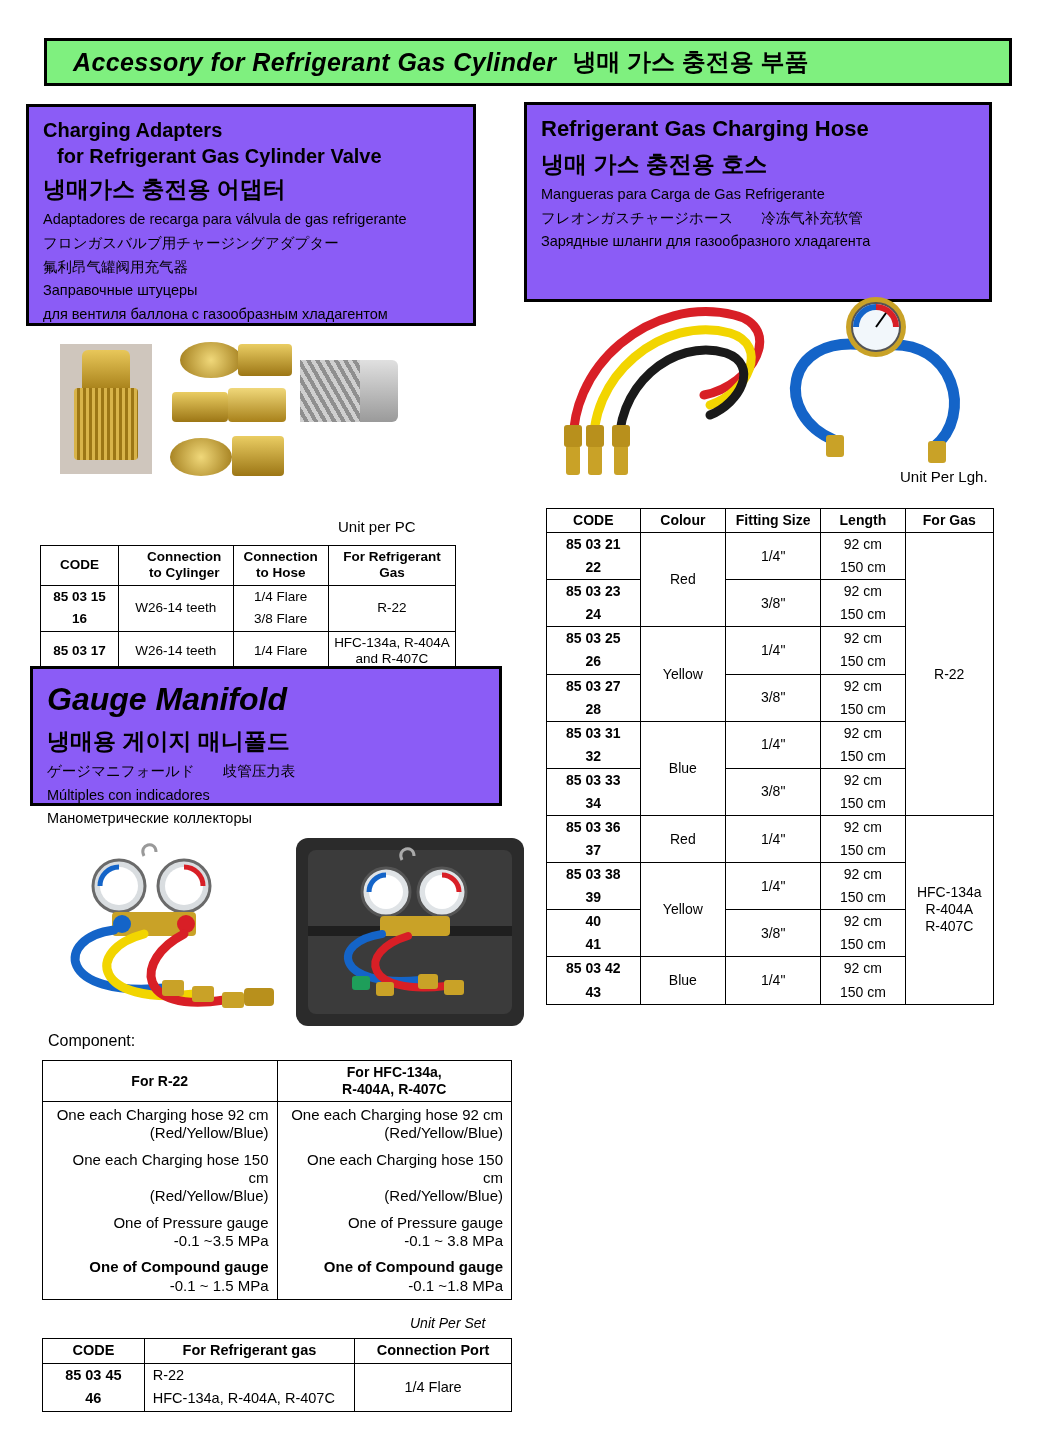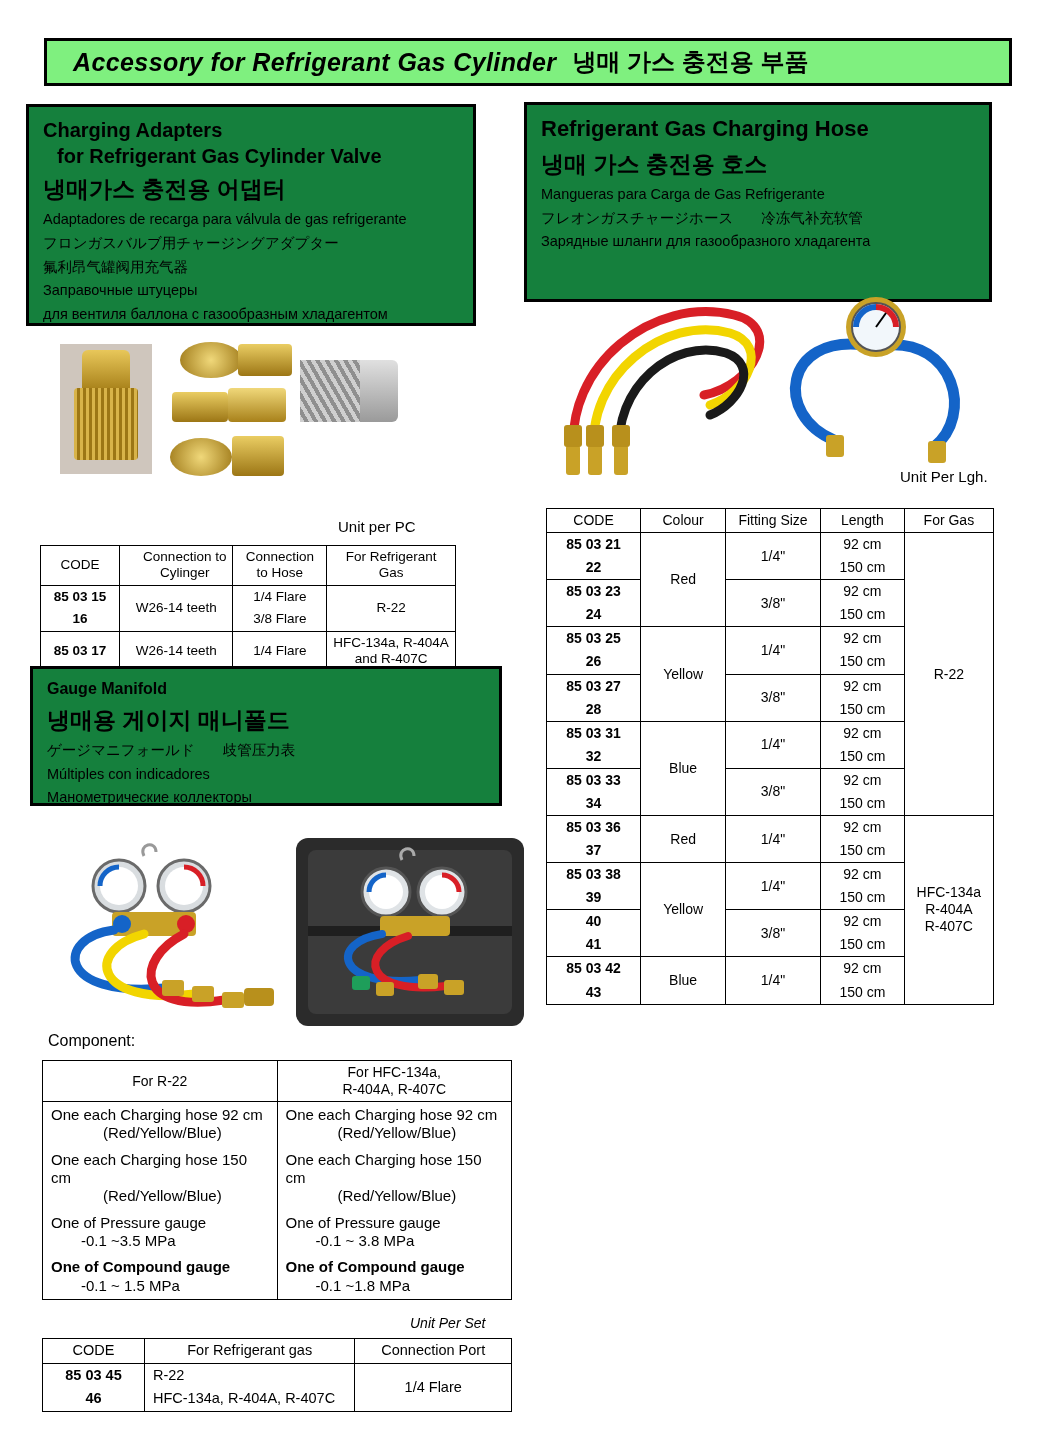--- a/index.html
+++ b/index.html
@@ -41,21 +41,21 @@
   .page-banner .t-ko {
     font-weight: bold;
     font-size: 24px;
     margin-left: 16px;
     white-space: nowrap;
   }
 
   
   .sec-box {
     position: absolute;
-    background: #15803d;
+    background: #8b5cf6;
     border: 3px solid #000000;
     box-sizing: border-box;
     padding: 10px 14px 8px 14px;
   }
   .sec-box .h-en {
     font-weight: bold;
     font-size: 20px;
     line-height: 1.3;
   }
   .sec-box .h-ko {
@@ -63,21 +63,22 @@
     font-size: 23px;
     line-height: 1.45;
     margin-top: 4px;
   }
   .sec-box .h-sub {
     font-size: 14.5px;
     line-height: 1.42;
     margin-top: 3px;
   }
   .sec-box.italic-title .h-en {
-    font-size: 16px;
+    font-style: italic;
+    font-size: 32px;
   }
 
   #sec-adapters { left: 26px; top: 104px; width: 450px; height: 222px; }
   #sec-hose     { left: 524px; top: 102px; width: 468px; height: 200px; }
   #sec-manifold { left: 30px; top: 666px; width: 472px; height: 140px; }
 
   .sec-box .sub-cn { font-size: 14.5px; }
 
   
   .img-ph {
@@ -106,21 +107,21 @@
     border-collapse: collapse;
     font-size: 14px;
   }
   table.grid th, table.grid td {
     border: 1.4px solid #000000;
     padding: 3px 5px;
     text-align: center;
     vertical-align: middle;
     line-height: 1.22;
   }
-  table.grid th { font-weight: normal; }
+  table.grid th { font-weight: bold; }
   .code-cell {
     font-weight: bold;
     text-align: right;
     padding-right: 8px;
     white-space: nowrap;
   }
   .noborder-bottom { border-bottom: none !important; }
   .noborder-top { border-top: none !important; }
 
   
@@ -135,21 +136,21 @@
   #tbl-hose { position: absolute; left: 546px; top: 508px; width: 448px; }
   #tbl-hose td, #tbl-hose th { font-size: 14px; }
   #tbl-hose .col-code { width: 92px; }
   #tbl-hose .col-colour { width: 84px; }
   #tbl-hose .col-fit { width: 98px; }
   #tbl-hose .col-len { width: 82px; }
   #tbl-hose .col-gas { width: 92px; }
 
   
   #tbl-component { position: absolute; left: 42px; top: 1060px; width: 470px; padding-left: 20px; }
-  #tbl-component td { font-size: 15px; text-align: left; padding: 4px 8px; }
+  #tbl-component td { font-size: 15px; text-align: right; padding: 4px 8px; }
   #tbl-component .half { width: 50%; }
   #tbl-component .indent { display: block; padding-left: 52px; }
   #tbl-component .indent2 { display: block; padding-left: 30px; }
   #tbl-component .bold { font-weight: bold; }
 
   
   #tbl-set { position: absolute; left: 42px; top: 1338px; width: 470px; }
   #tbl-set td, #tbl-set th { font-size: 14.5px; }
   #tbl-set .c1 { width: 96px; }
   #tbl-set .c2 { width: 218px; }

